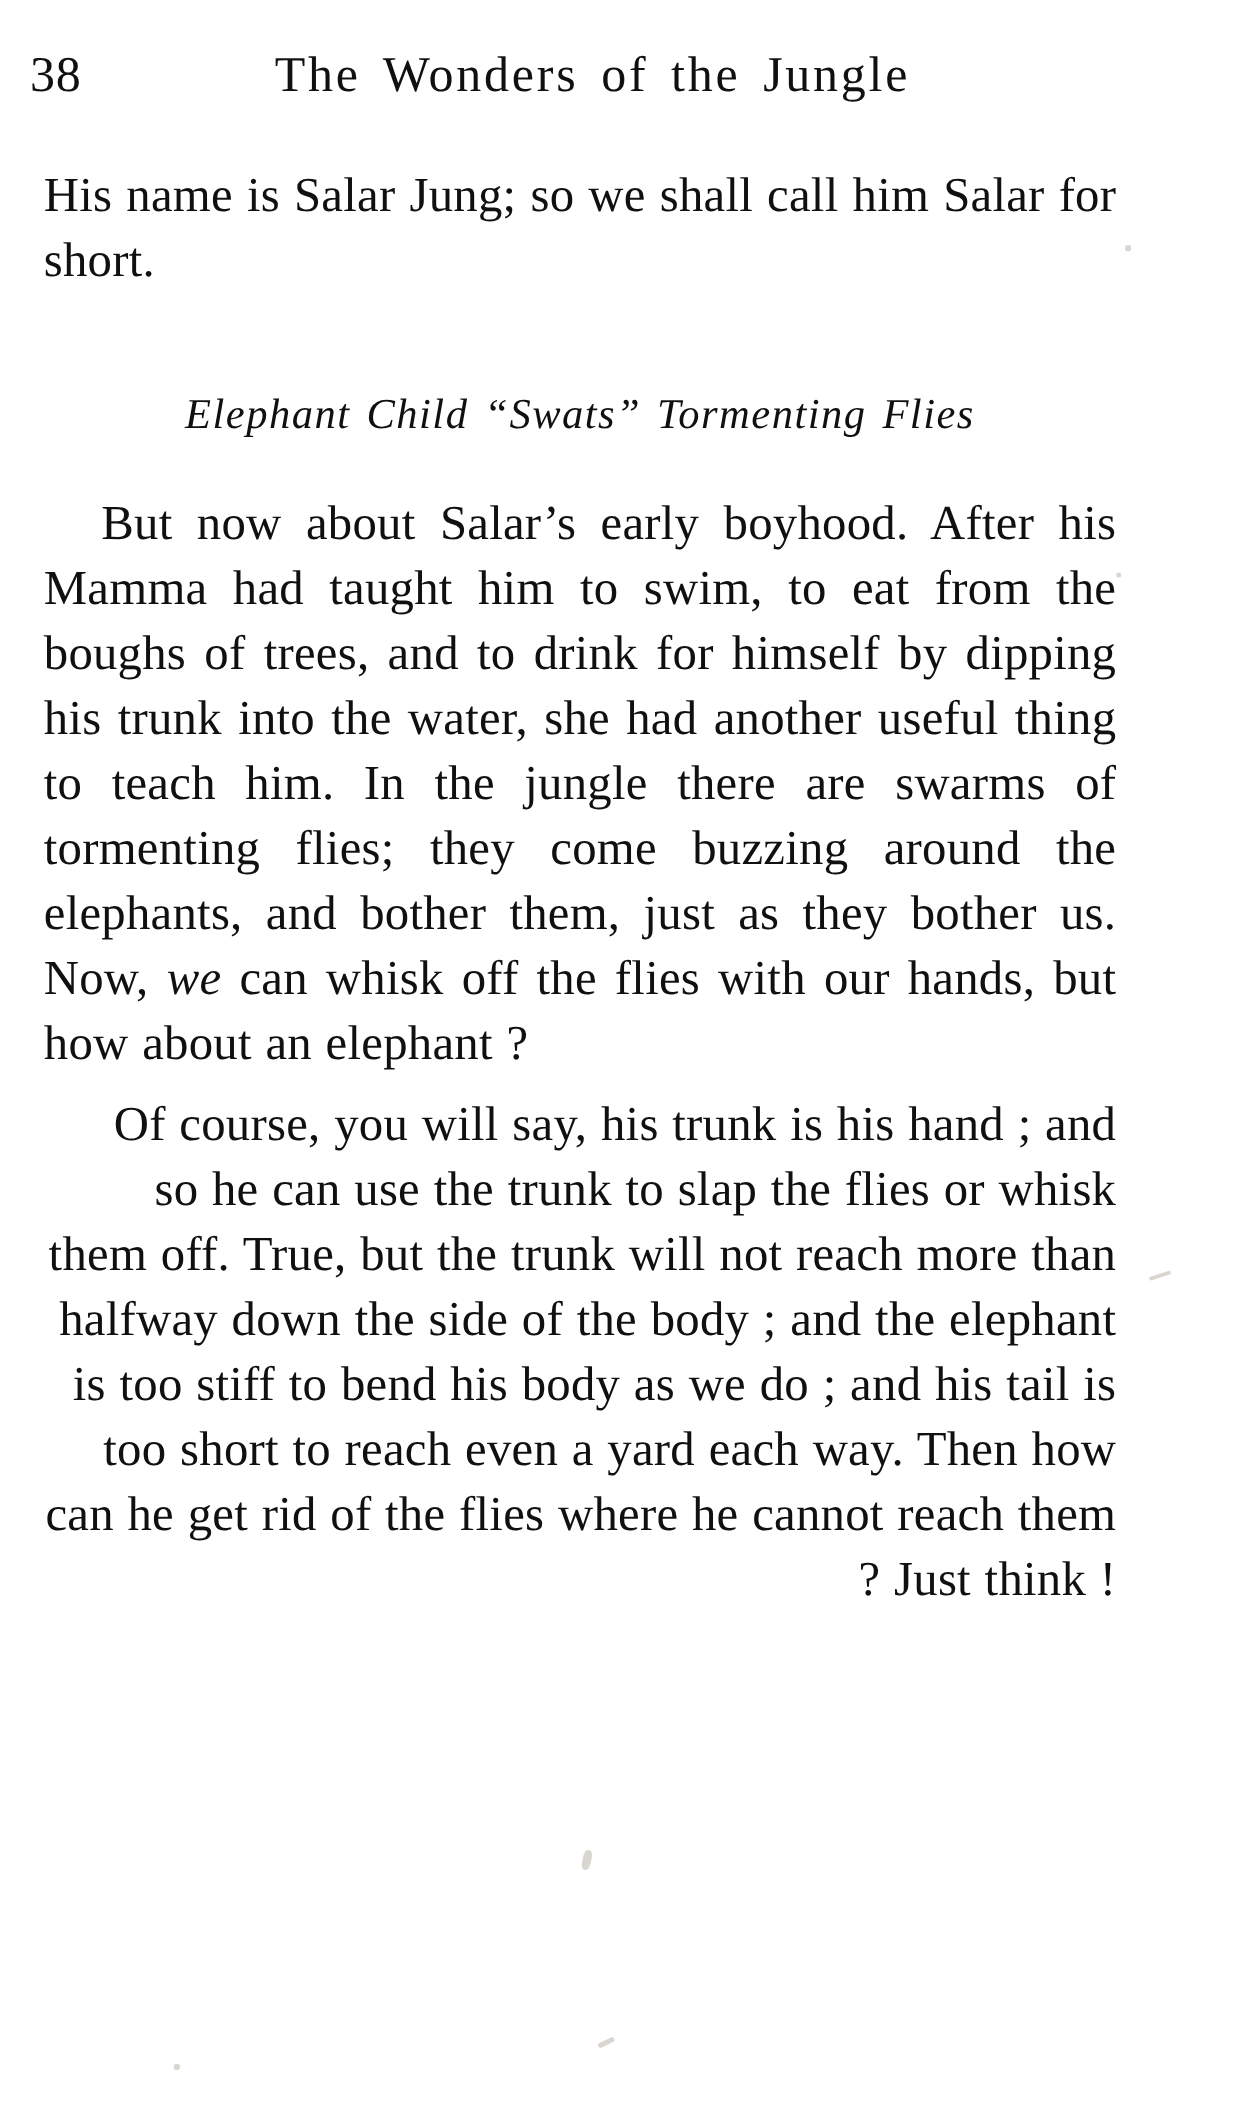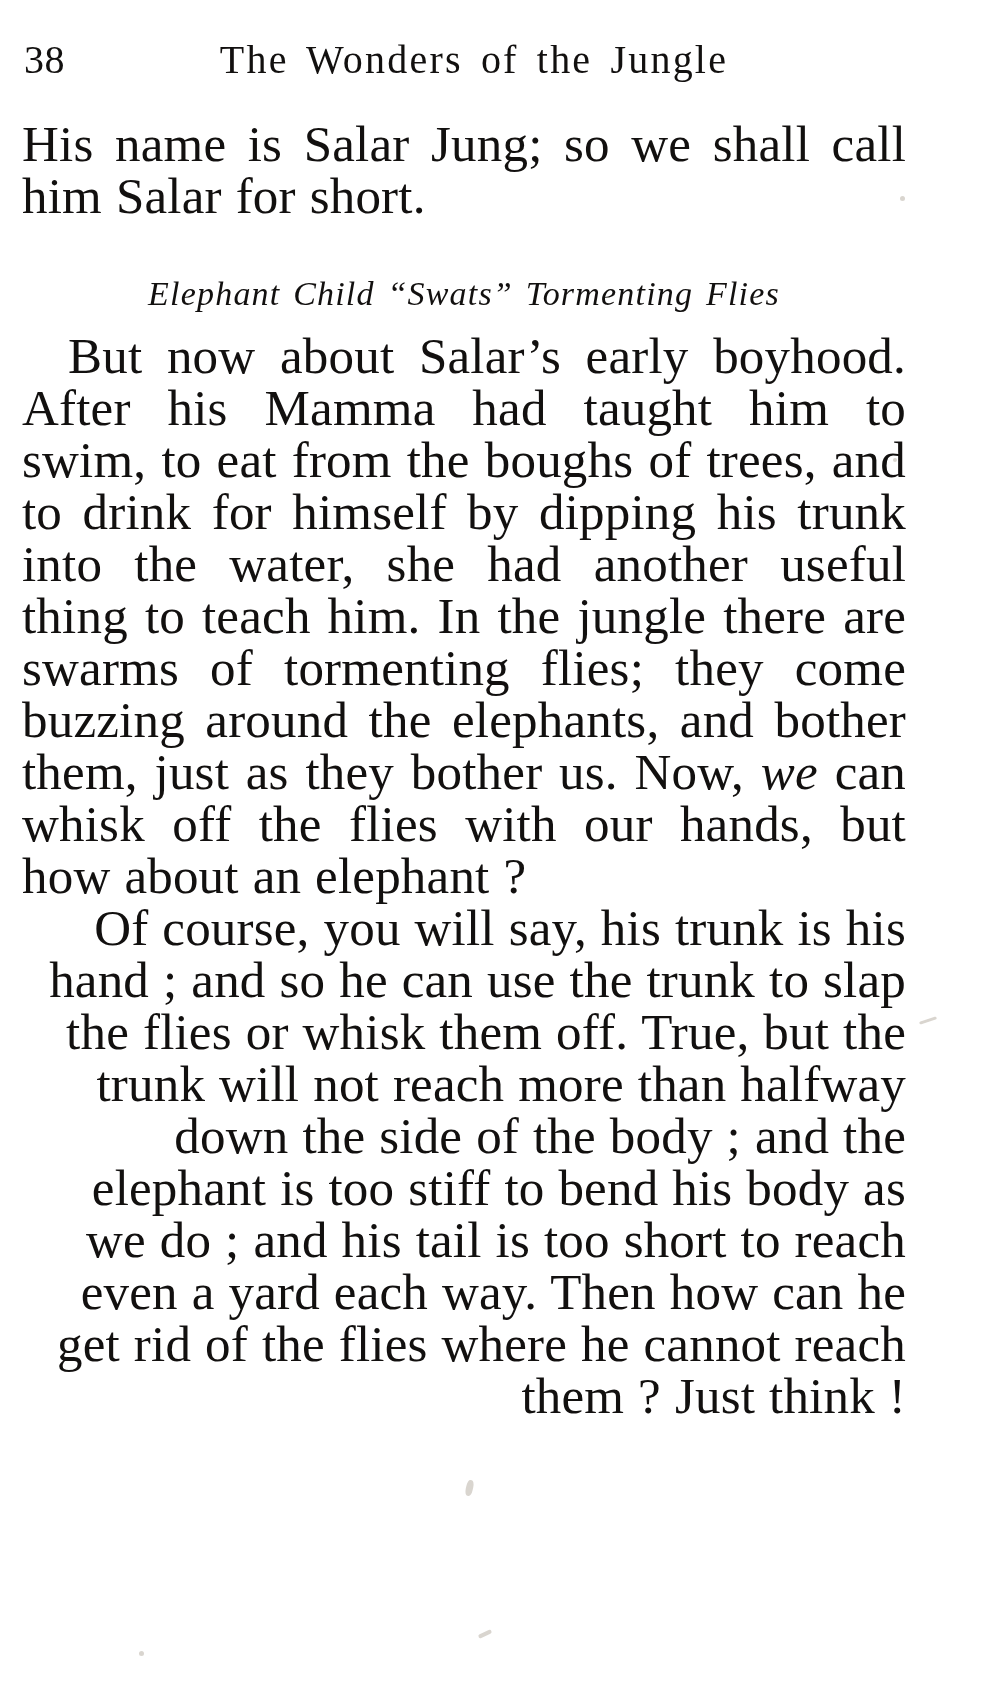--- a/index.html
+++ b/index.html
@@ -52,36 +52,36 @@
     box-sizing: border-box;
   }
   
   .body-block {
     position: absolute;
     left: 22px;
     top: 118px;
     width: 884px;
   }
   p.para {
-    margin: 0;
-    font-size: 51px;
+    margin: 13px;
+    font-size: 39px;
     line-height: 52px;
     text-align: justify;
     text-justify: inter-word;
     letter-spacing: 0.2px;
     word-spacing: 1px;
   }
   p.para.indent {
     text-indent: 46px;
   }
   p.para.last-left {
     text-align: right;
   }
   .subhead {
-    margin: 0;
+    margin: 12px;
     font-size: 34px;
     line-height: 48px;
     font-style: italic;
     text-align: center;
     letter-spacing: 1.2px;
     word-spacing: 3px;
   }
   .gap-before-subhead { height: 48px; }
   .gap-after-subhead { height: 12px; }
   em.ital { }

